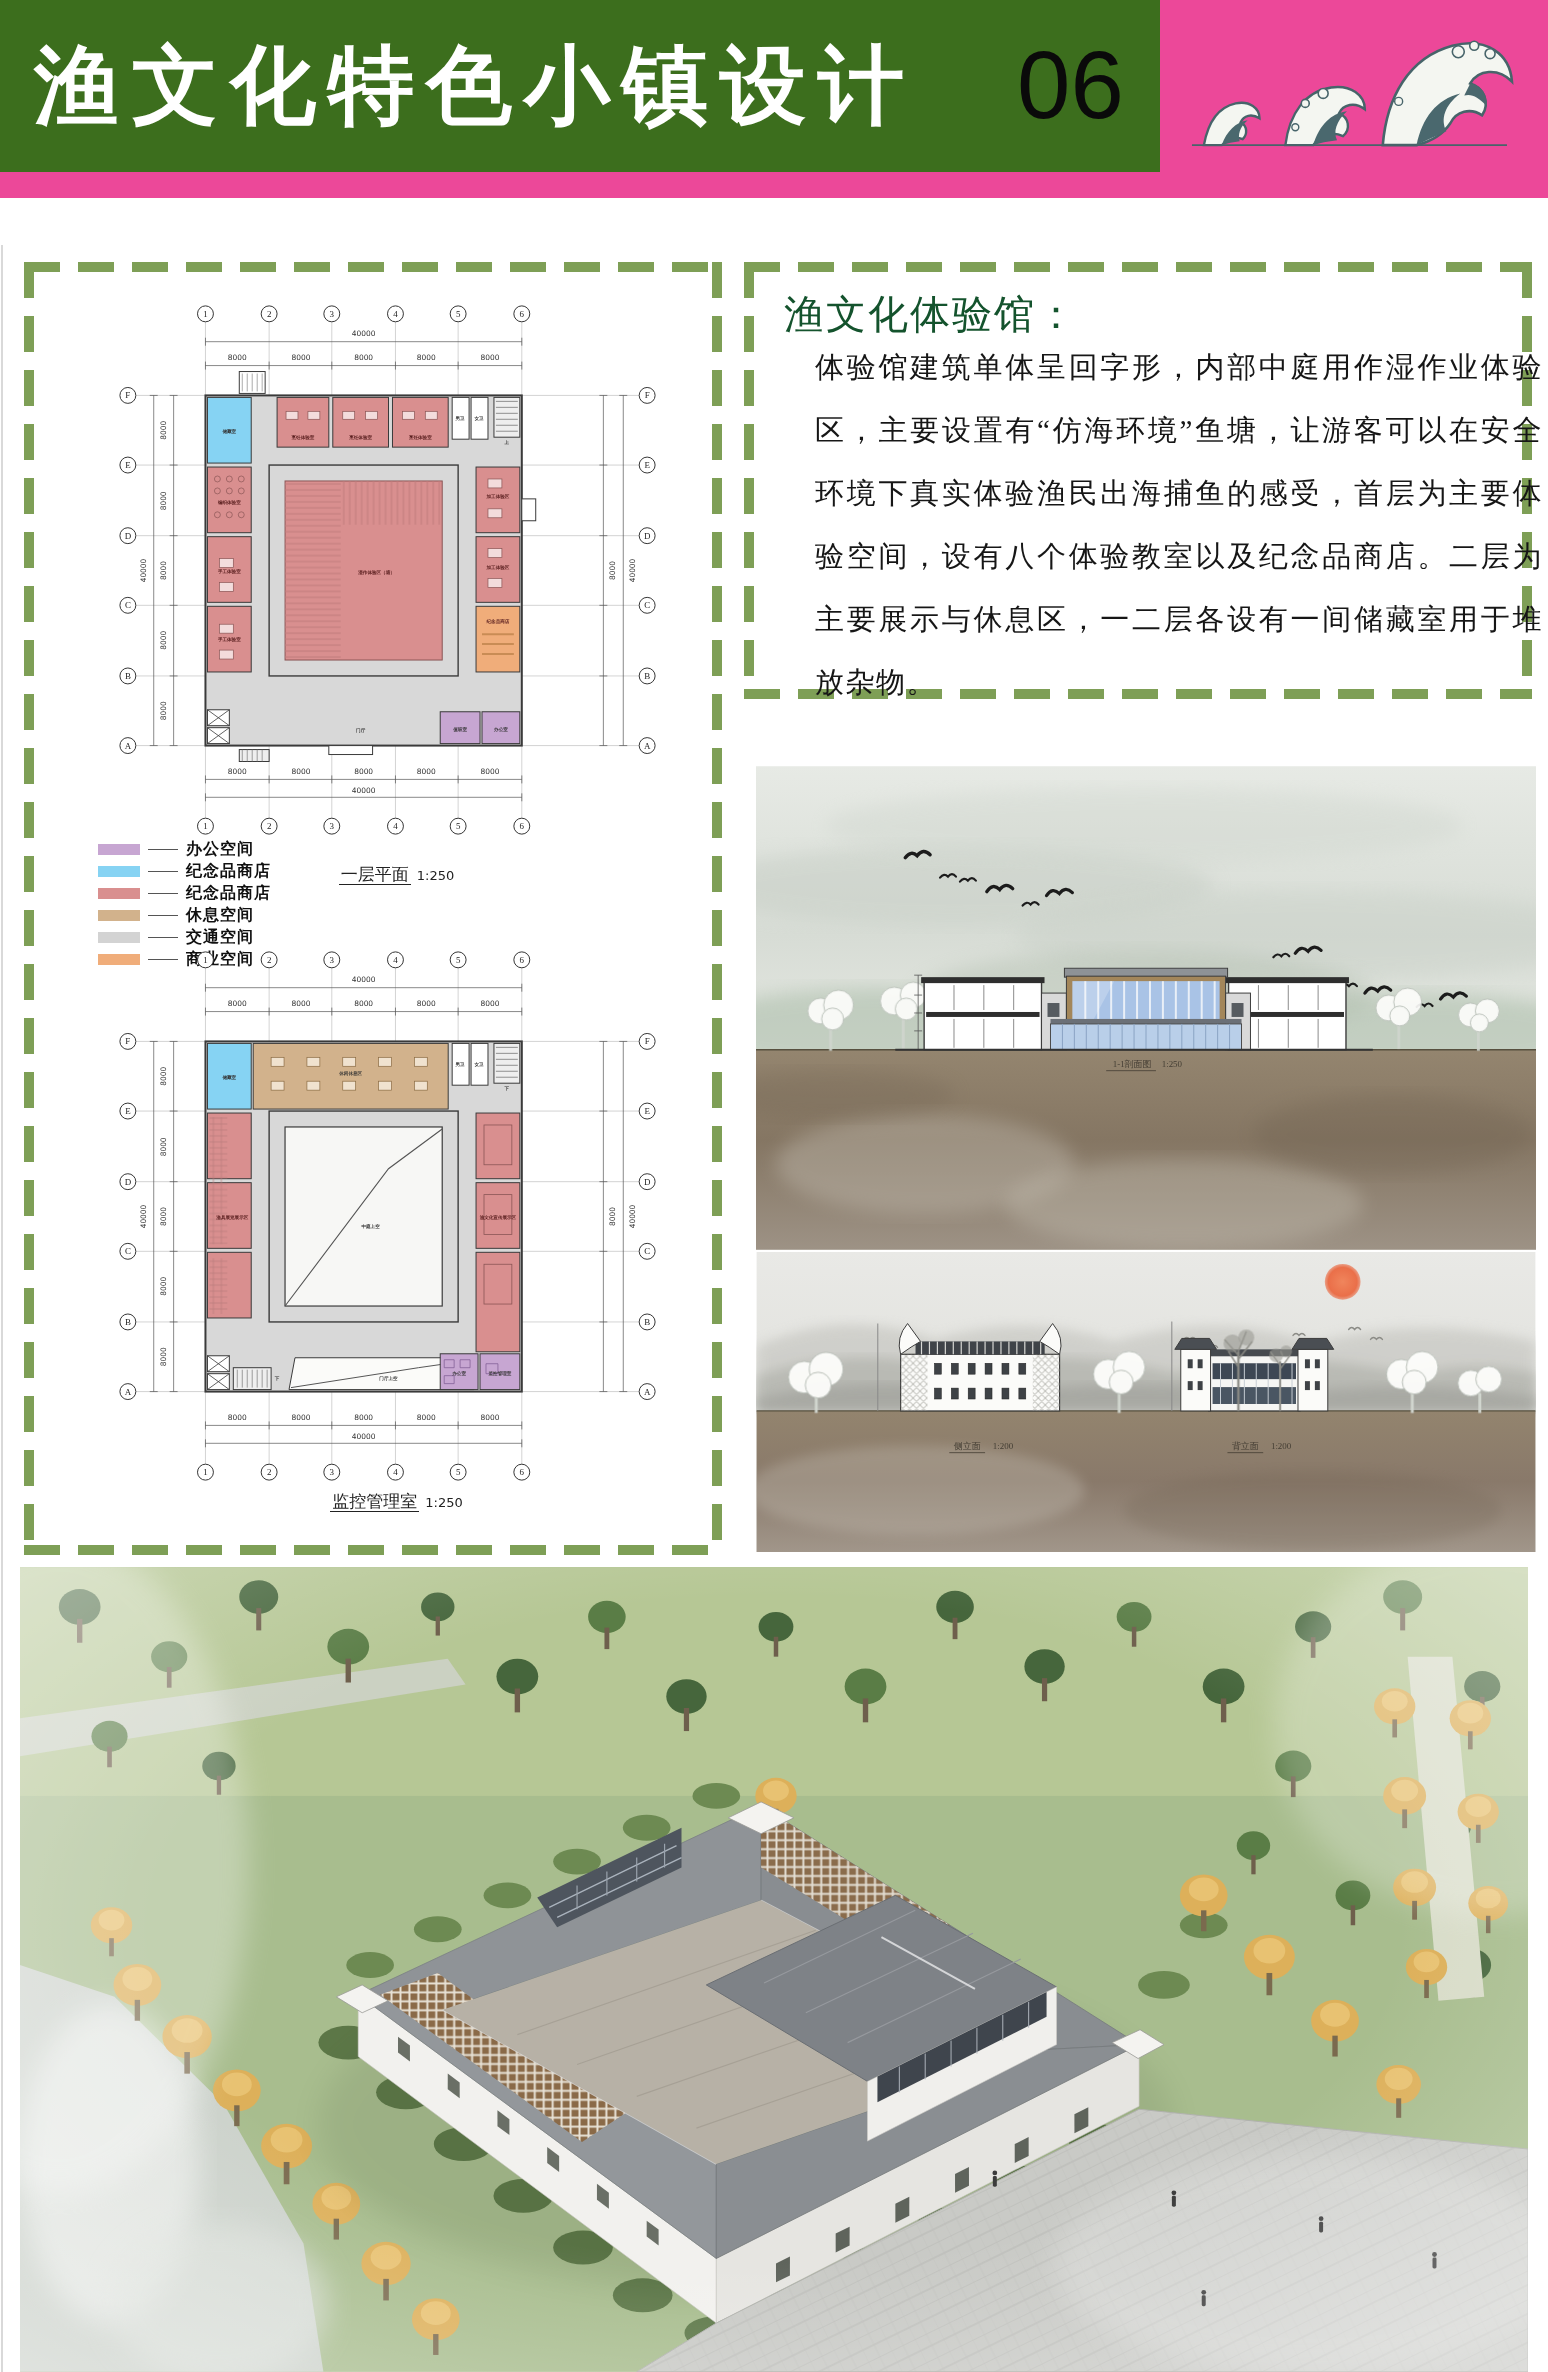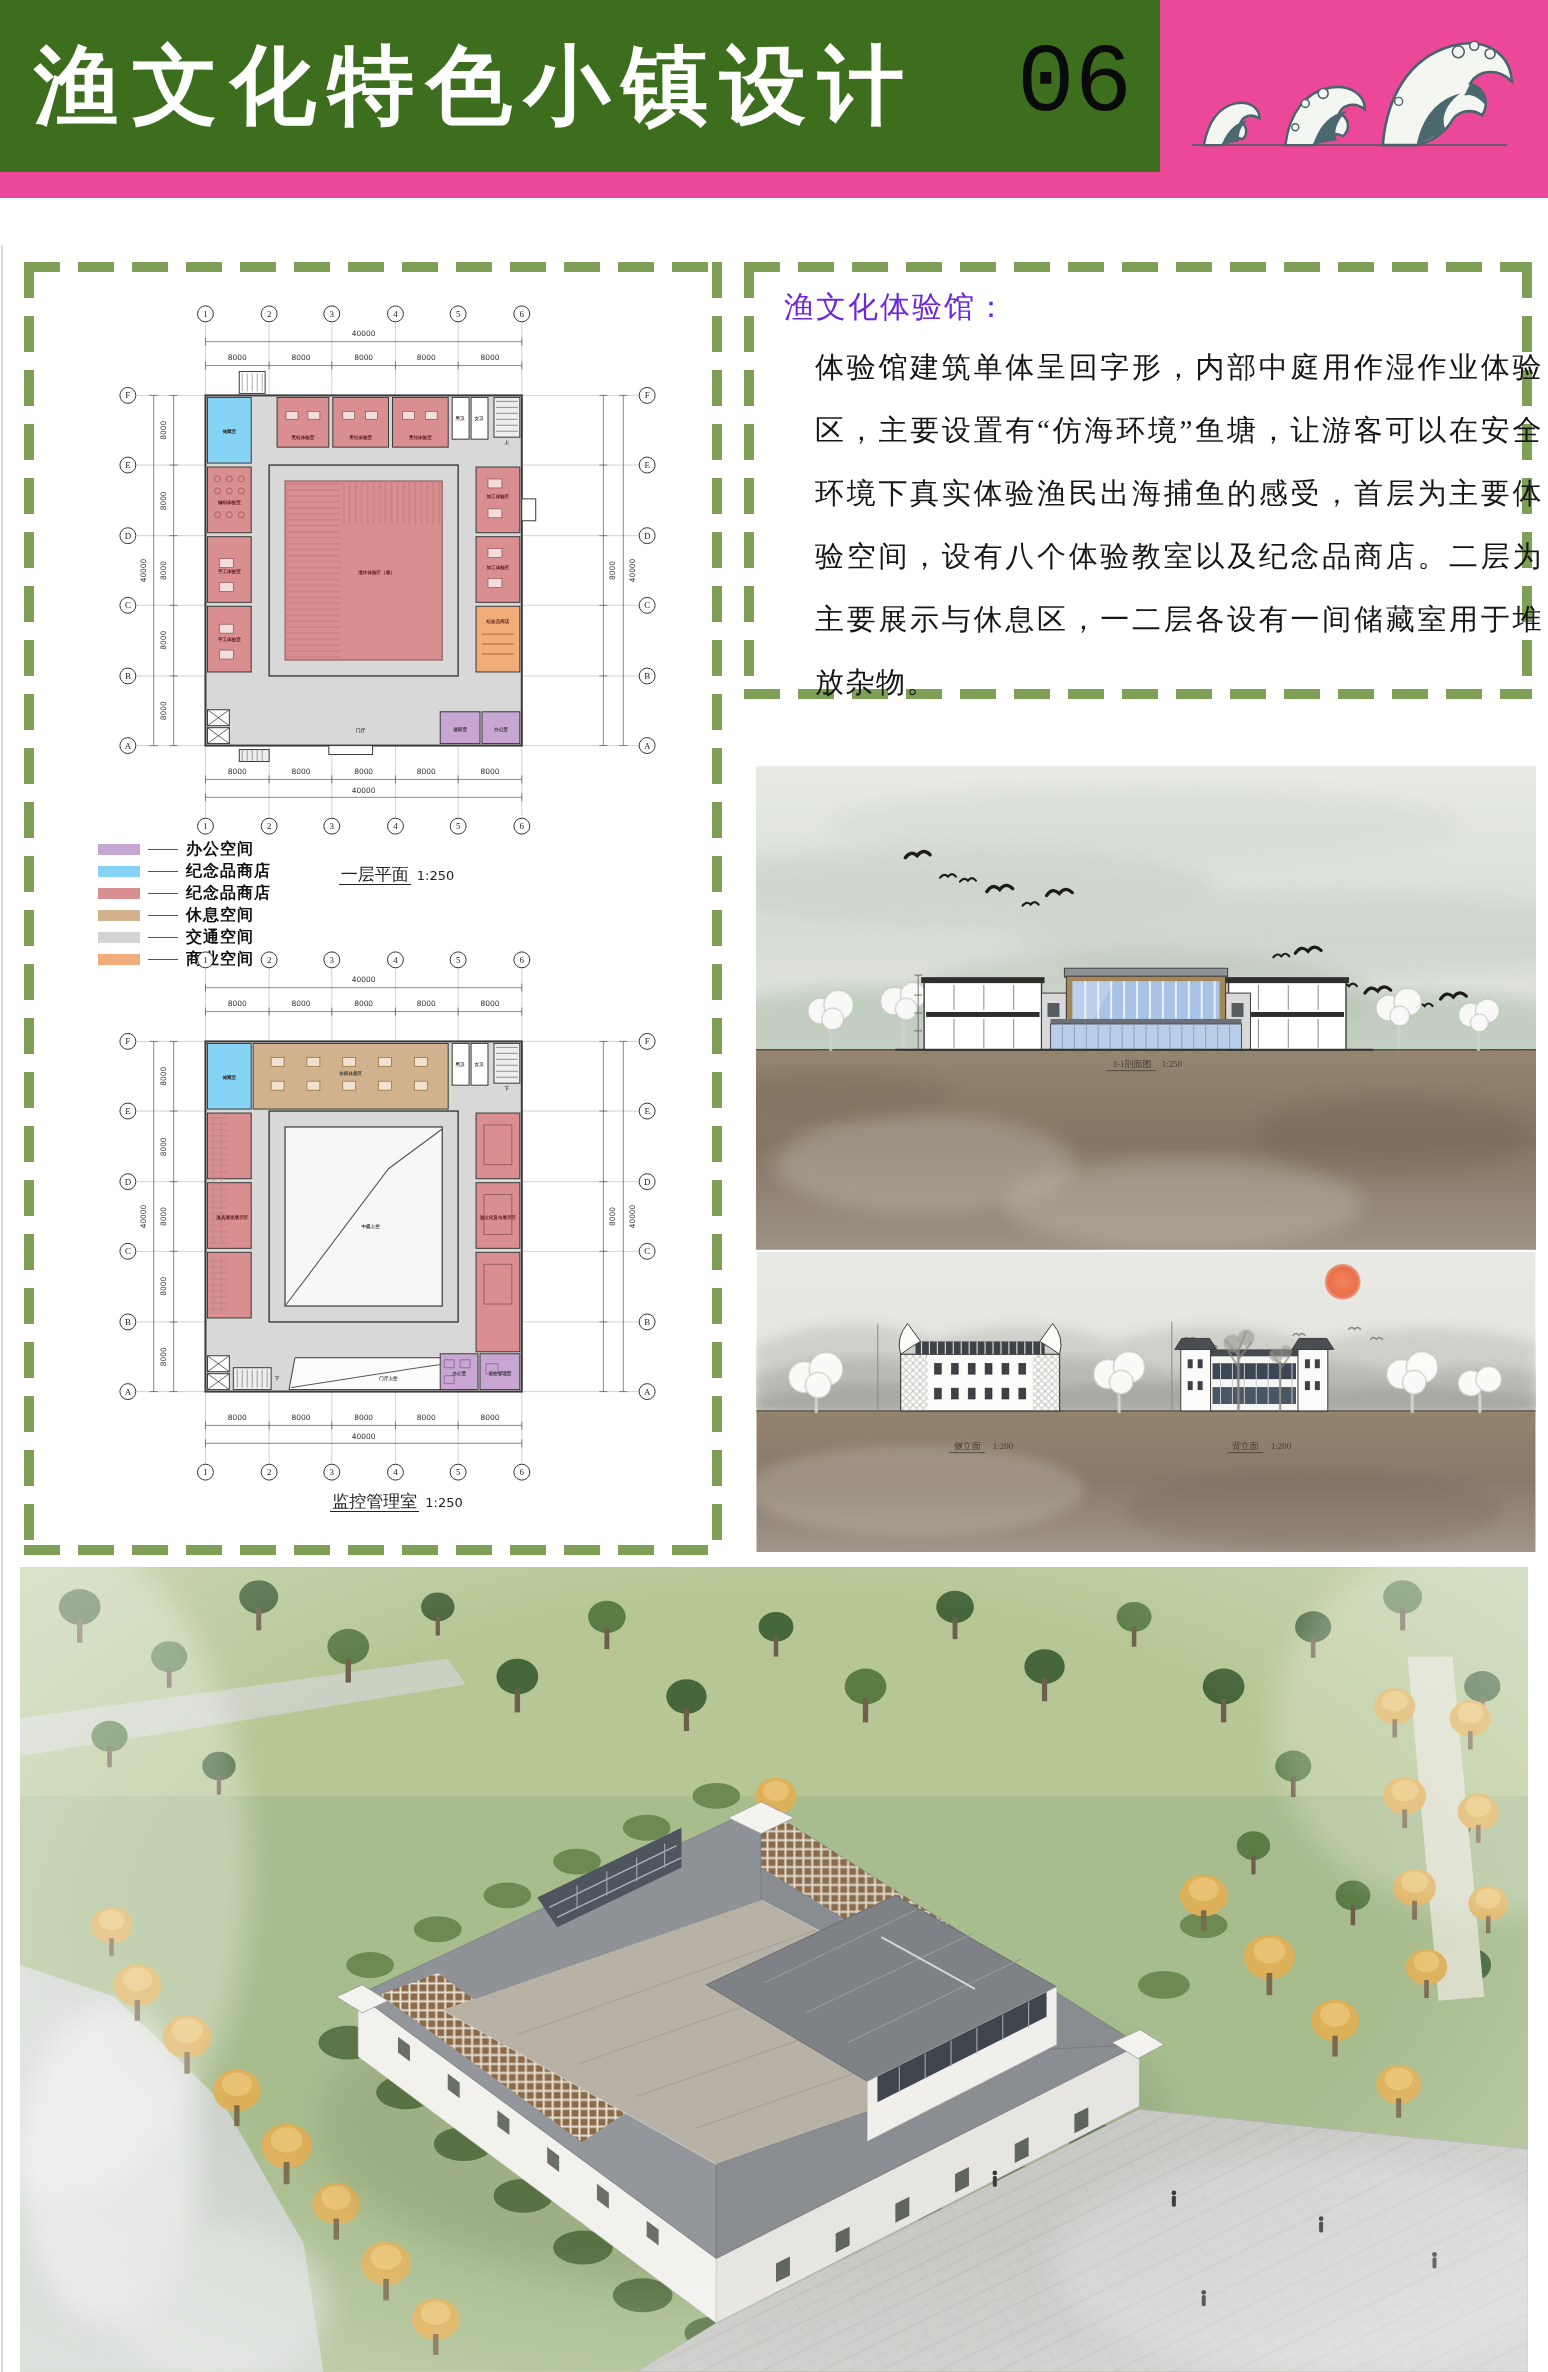--- a/index.html
+++ b/index.html
@@ -5,26 +5,26 @@
   html,body{margin:0;padding:0;background:#fff;}
   #page{position:relative;width:1548px;height:2372px;background:#ffffff;overflow:hidden;
         font-family:"Liberation Serif",serif;}
   .abs{position:absolute;}
   
   #header-band{position:absolute;left:0;top:0;width:1548px;height:198px;background:#ec4899;}
   #header-dark{position:absolute;left:0;top:0;width:1160px;height:172px;background:#3c6e1d;}
   #main-title{position:absolute;left:34px;top:22px;width:896px;height:129px;color:#ffffff;
       font-size:86px;letter-spacing:12px;font-weight:bold;line-height:129px;white-space:nowrap;}
   #page-num{position:absolute;left:1017px;top:20px;color:#0a0a0a;font-size:96px;line-height:129px;
-      font-family:Liberation Mono, monospace;font-weight:500;}
+      font-family:Liberation Sans, sans-serif;font-weight:500;}
   
   .dash-h{position:absolute;height:10px;background:repeating-linear-gradient(90deg,#7e9f56 0 36px,transparent 36px 54px);}
   .dash-v{position:absolute;width:10px;background:repeating-linear-gradient(180deg,#7e9f56 0 36px,transparent 36px 54px);}
   
-  #intro-title{position:absolute;left:784px;top:287px;width:726px;font-size:30px;color:#6d28d9;
+  #intro-title{position:absolute;left:784px;top:287px;width:726px;font-size:40px;color:#14532d;
       letter-spacing:2px;}
   #intro-body{position:absolute;left:815px;top:336px;width:728px;font-size:29px;color:#161616;
       line-height:63px;text-align:justify;letter-spacing:1.5px;}
   
   #legend{position:absolute;left:98px;top:838px;width:199px;}
   .lg-row{display:flex;align-items:center;height:22px;}
   .lg-swatch{width:42px;height:11px;margin-right:8px;}
   .lg-line{width:30px;height:0;border-top:1px solid #555;margin-right:8px;}
   .lg-label{font-size:16px;color:#111;font-weight:bold;letter-spacing:1px;white-space:nowrap;}
   

